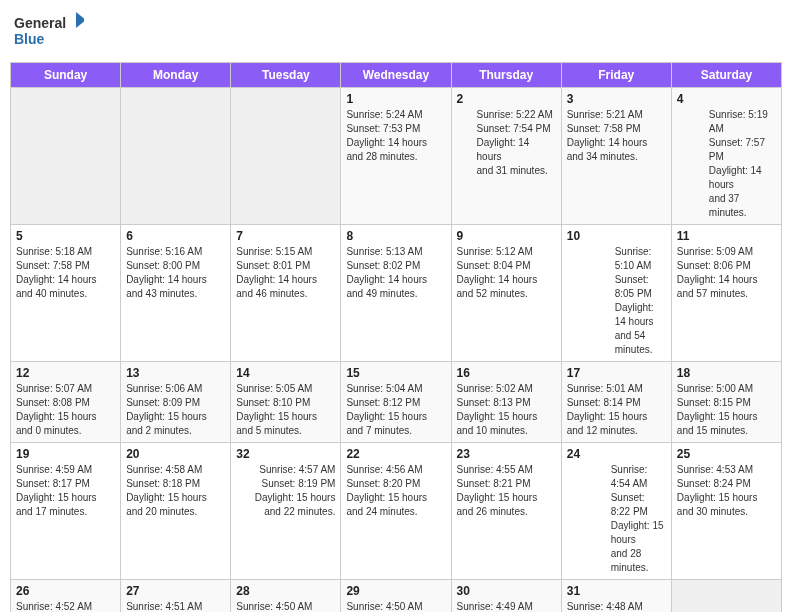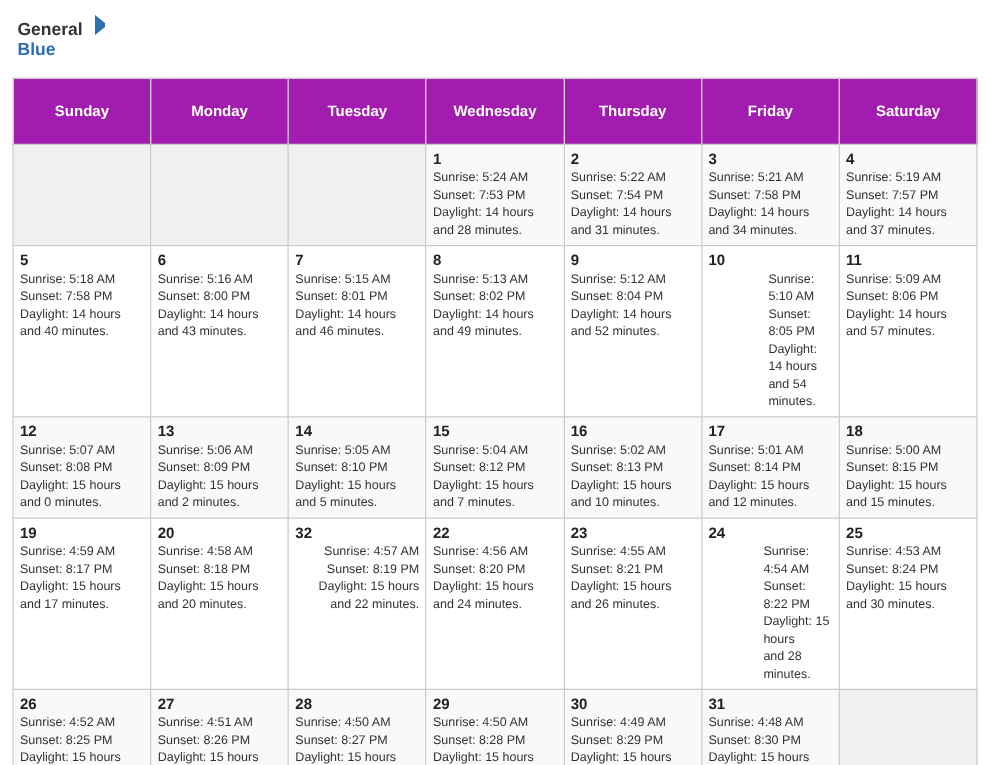--- a/index.html
+++ b/index.html
@@ -33,24 +33,24 @@
     .subtitle {
       font-size: 15px;
       color: #555;
     }
     table {
       width: 100%;
       border-collapse: collapse;
       font-size: 11px;
     }
     thead tr th {
-      background-color: #a21caf;
+      background-color: #8b5cf6;
       color: #fff;
       text-align: center;
-      padding: 19px 3px;
+      padding: 5px 3px;
       font-size: 12px;
       font-weight: bold;
       border: 1px solid #ccc;
     }
     tbody tr td {
       border: 1px solid #ccc;
       vertical-align: top;
       padding: 4px 5px;
       width: calc(100% / 7);
       min-height: 70px;
@@ -112,35 +112,35 @@
         <td class="empty-cell"></td>
         <td>
           <div class="day-number">1</div>
           <div class="day-info" style="white-space: pre-line;">Sunrise: 5:24 AM
 Sunset: 7:53 PM
 Daylight: 14 hours
 and 28 minutes.</div>
         </td>
         <td>
           <div class="day-number">2</div>
-          <div class="day-info" style="white-space: pre-line;">Sunrise: 5:22 AM
+          <div class="day-info" style="white-space: pre-line; margin-left: 20px;">Sunrise: 5:22 AM
 Sunset: 7:54 PM
 Daylight: 14 hours
 and 31 minutes.</div>
         </td>
         <td>
           <div class="day-number">3</div>
           <div class="day-info" style="white-space: pre-line;">Sunrise: 5:21 AM
 Sunset: 7:58 PM
 Daylight: 14 hours
 and 34 minutes.</div>
         </td>
         <td>
           <div class="day-number">4</div>
-          <div class="day-info" style="white-space: pre-line;">Sunrise: 5:19 AM
+          <div class="day-info" style="white-space: pre-line; margin-left: 32px;">Sunrise: 5:19 AM
 Sunset: 7:57 PM
 Daylight: 14 hours
 and 37 minutes.</div>
         </td>
       </tr>
       <tr>
         <td>
           <div class="day-number">5</div>
           <div class="day-info" style="white-space: pre-line;">Sunrise: 5:18 AM
 Sunset: 7:58 PM

